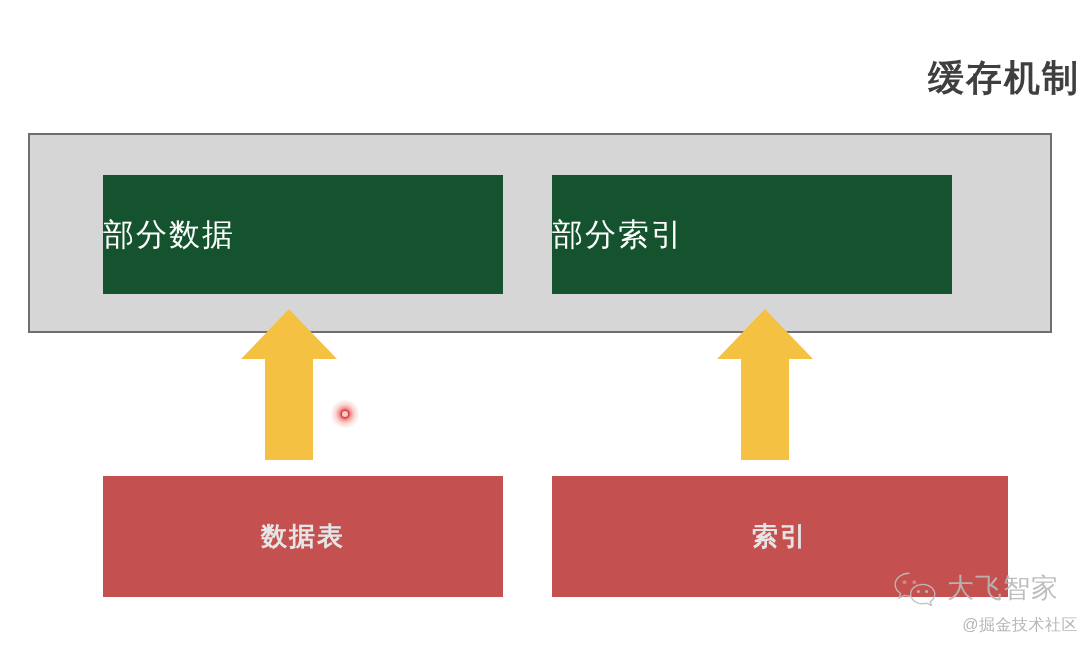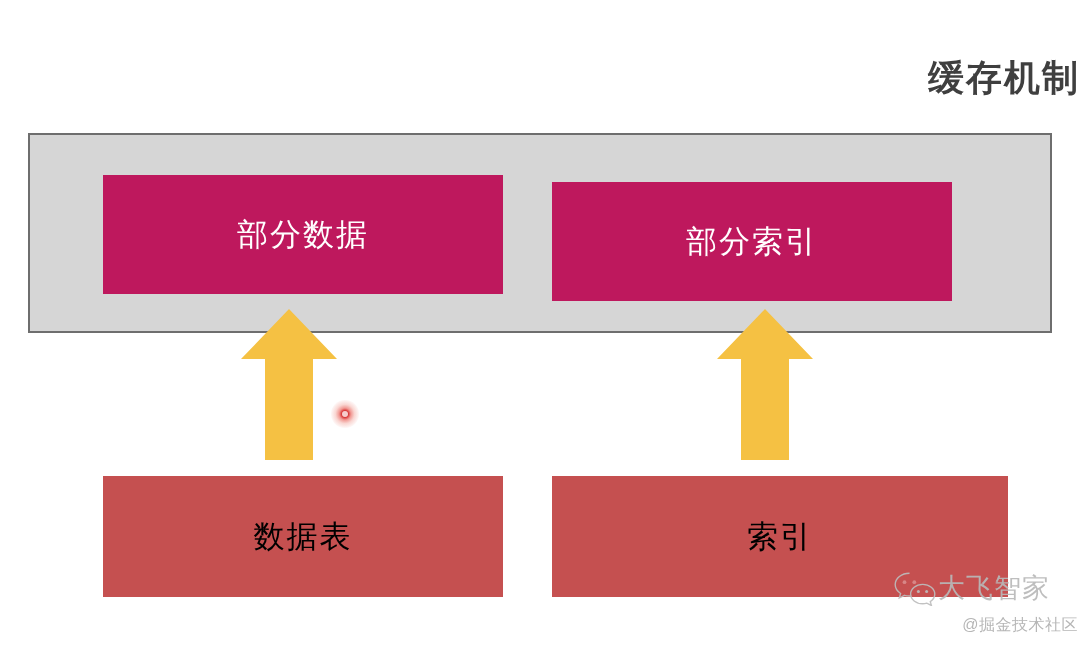--- a/index.html
+++ b/index.html
@@ -47,50 +47,50 @@
     background: #d6d6d6;
     border: 2px solid #6e6e6e;
     box-sizing: border-box;
   }
 
   
   .dark-box {
     position: absolute;
     top: 175px;
     height: 119px;
-    background: #be185d;
+    background: #14532d;
     display: flex;
     align-items: center;
-    justify-content: center;
+    justify-content: flex-start;
   }
   .dark-box.left  { left: 103px; width: 400px; }
-  .dark-box.right { left: 552px; width: 400px; margin-top: 7px; }
+  .dark-box.right { left: 552px; width: 400px; }
   .dark-box .box-label {
     color: #ffffff;
     font-size: 31px;
     font-weight: normal;
     letter-spacing: 2px;
   }
 
   
   .red-box {
     position: absolute;
     top: 476px;
     height: 121px;
     background: #c55050;
     display: flex;
     align-items: center;
     justify-content: center;
   }
   .red-box.left  { left: 103px; width: 400px; }
   .red-box.right { left: 552px; width: 456px; }
   .red-box .box-label {
-    color: #000000;
-    font-size: 31px;
-    font-weight: normal;
+    color: #e5e5e5;
+    font-size: 26px;
+    font-weight: bold;
     letter-spacing: 2px;
   }
 
   
   .arrow-up {
     position: absolute;
     top: 309px;
     width: 96px;
     height: 151px;
   }
@@ -143,21 +143,21 @@
   .wechat-icon {
     width: 44px;
     height: 36px;
     flex: 0 0 auto;
   }
   .wechat-icon svg { display: block; width: 44px; height: 36px; }
   .wm-name {
     font-size: 27px;
     color: #b9b9b9;
     letter-spacing: 1px;
-    margin-left: 1px;
+    margin-left: 10px;
     white-space: nowrap;
   }
   .wm-sub {
     position: absolute;
     right: 2px;
     top: 47px;
     font-size: 16px;
     color: #b0b0b0;
     letter-spacing: 0.5px;
     white-space: nowrap;

